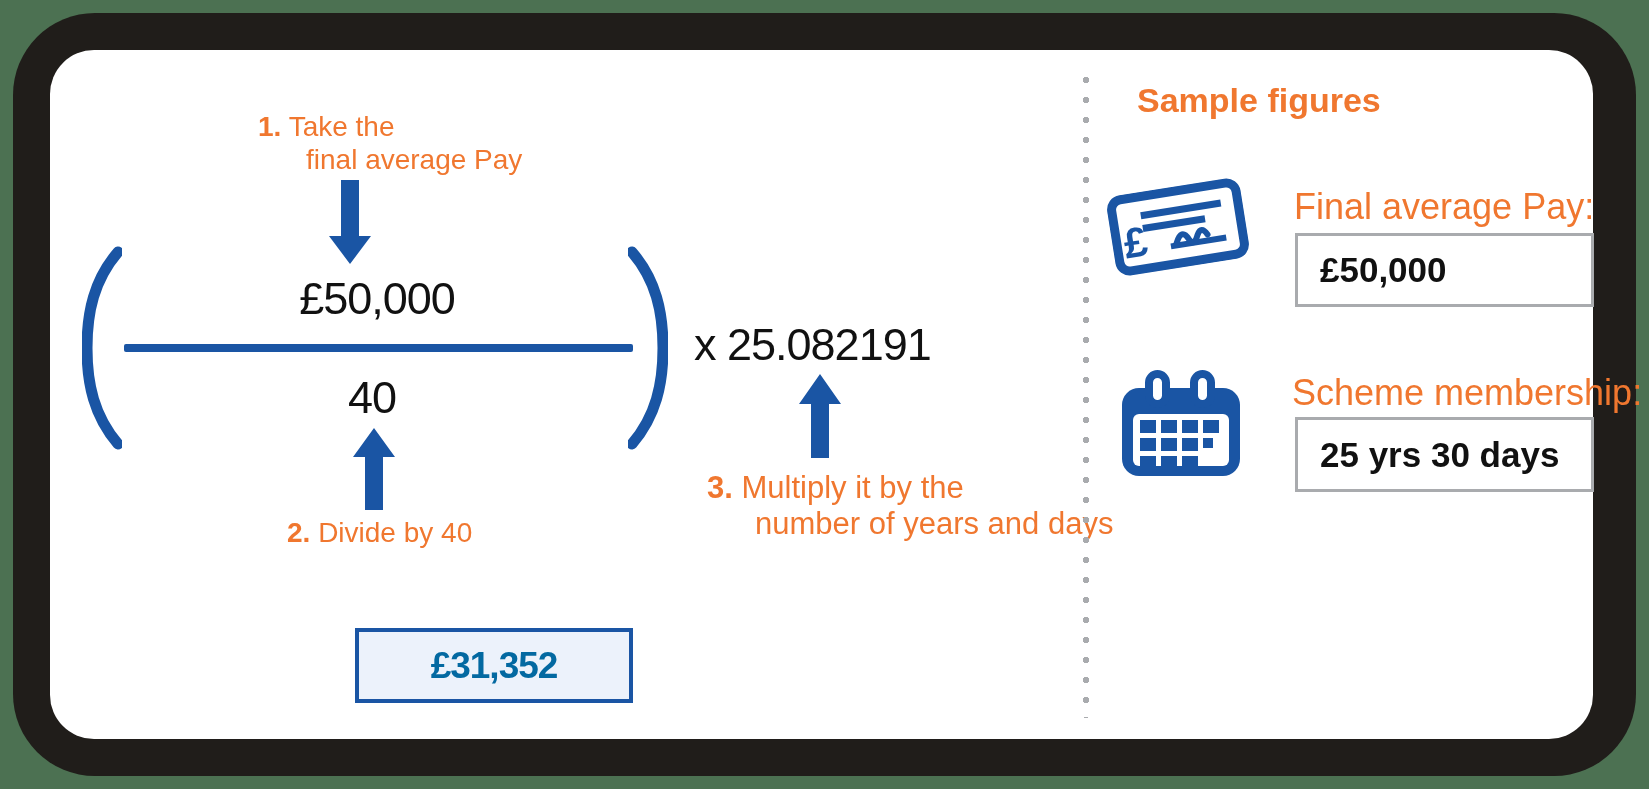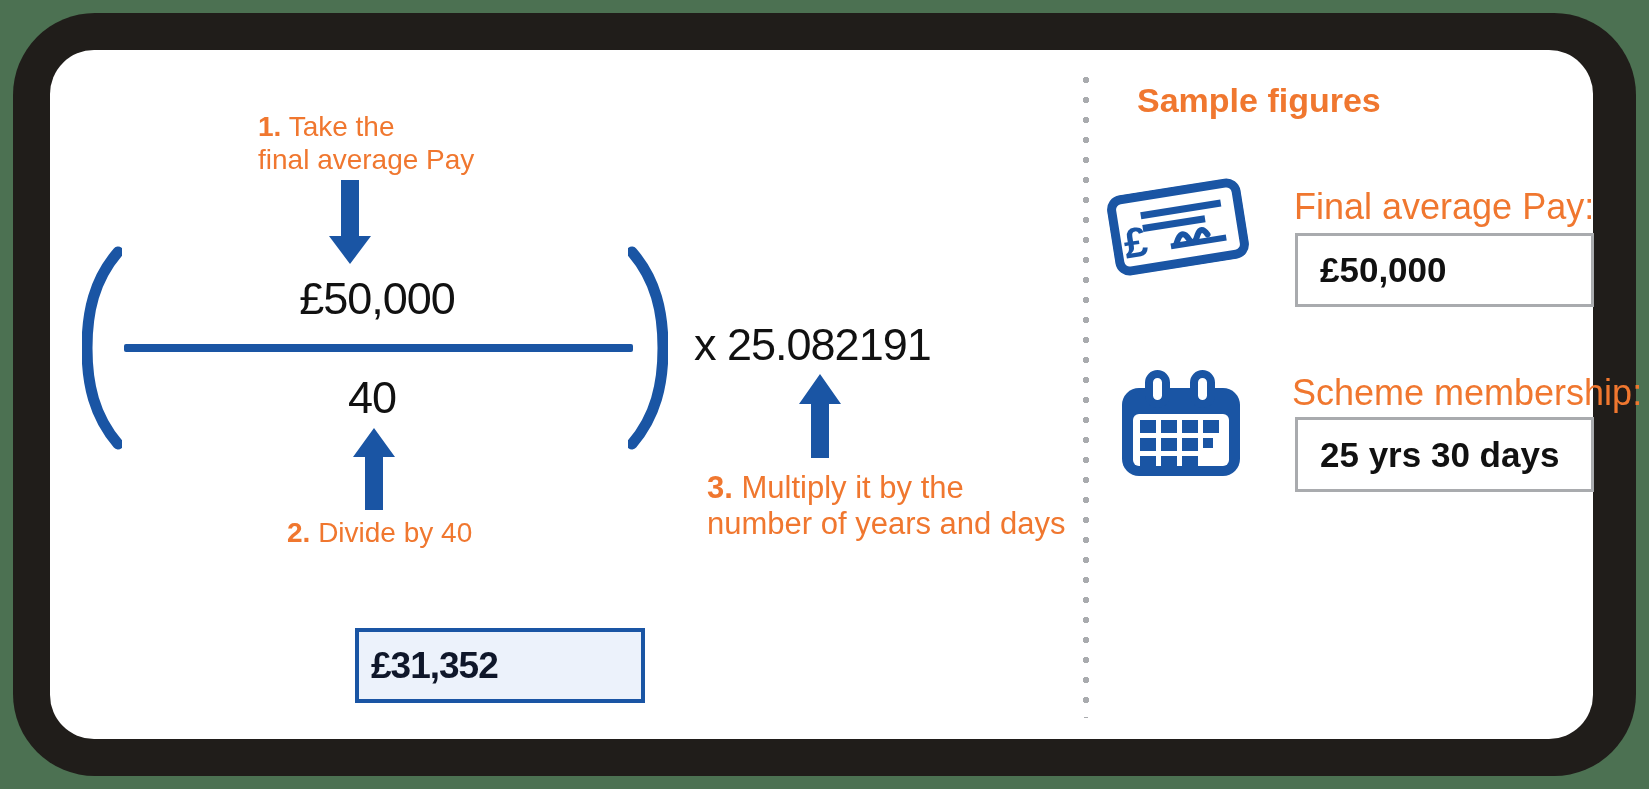--- a/index.html
+++ b/index.html
@@ -25,43 +25,42 @@
     background:#ffffff;
     border-radius:44px;
   }
   .abs{position:absolute;}
   .note{
     color:var(--orange,#F0772F);
     font-size:28px;line-height:33px;
     white-space:nowrap;
   }
   .note .b{font-weight:bold;}
-  .note .line{display:block;}
+  .note .line{display:block;margin-left:48px;}
   .bignum{
     color:#111111;
     font-size:45px;line-height:1;
     letter-spacing:-1px;
     text-align:center;
   }
   .fraction-bar{
     background:var(--blue,#1A55A4);
     height:8px;border-radius:2px;
   }
   .lump-label{
     color:#111111;font-weight:bold;
     font-size:37px;line-height:37px;white-space:nowrap;
   }
   .result-box{
     width:270px;height:67px;
     background:var(--boxfill,#ECF2FB);
     border:4px solid var(--blue,#1A55A4);
-    line-height:67px;
-    font-size:37px;font-weight:bold;color:#0f172a;
+    text-align:center;line-height:67px;
+    font-size:37px;font-weight:bold;color:#0369a1;
     letter-spacing:-1px;
-    padding-left:12px;
   }
   .divider{
     width:6px;
     background-image:radial-gradient(circle at 3px 10px, var(--gray,#A9ABAE) 3px, rgba(0,0,0,0) 3.5px);
     background-size:6px 20px;
     background-repeat:repeat-y;
   }
   .panel-title{
     color:var(--orange,#F0772F);
     font-size:34px;font-weight:bold;line-height:40px;white-space:nowrap;

